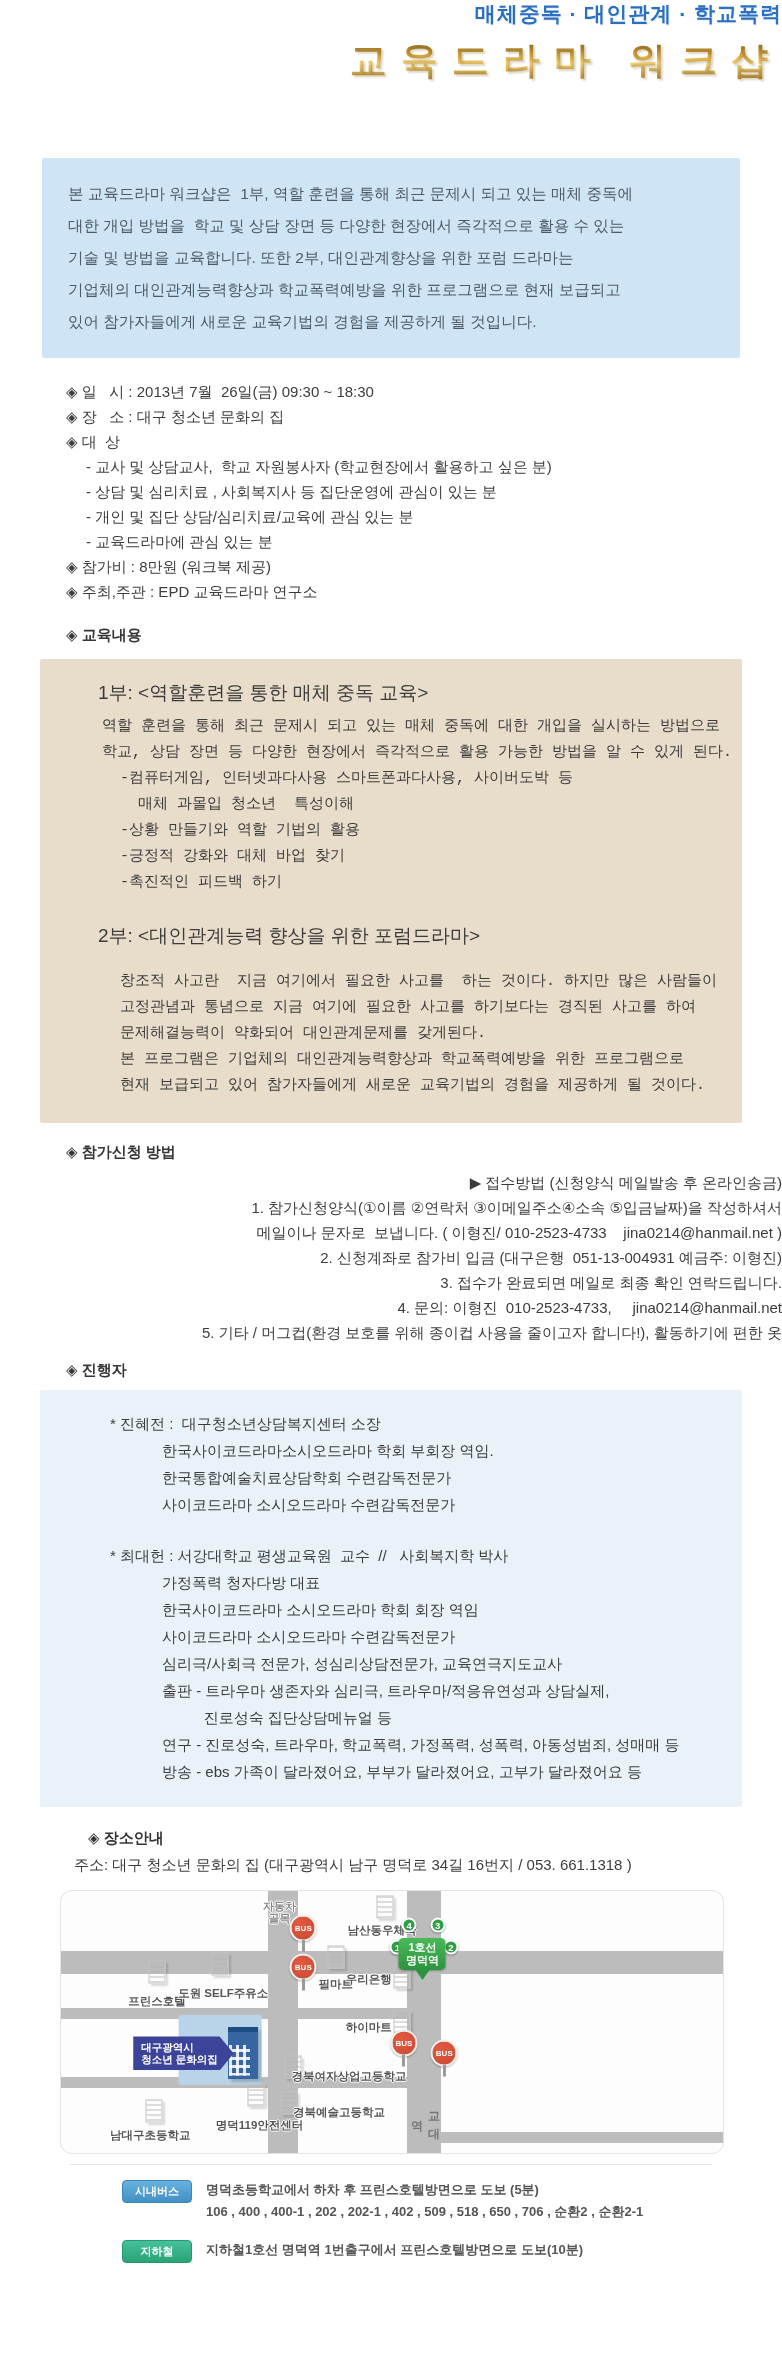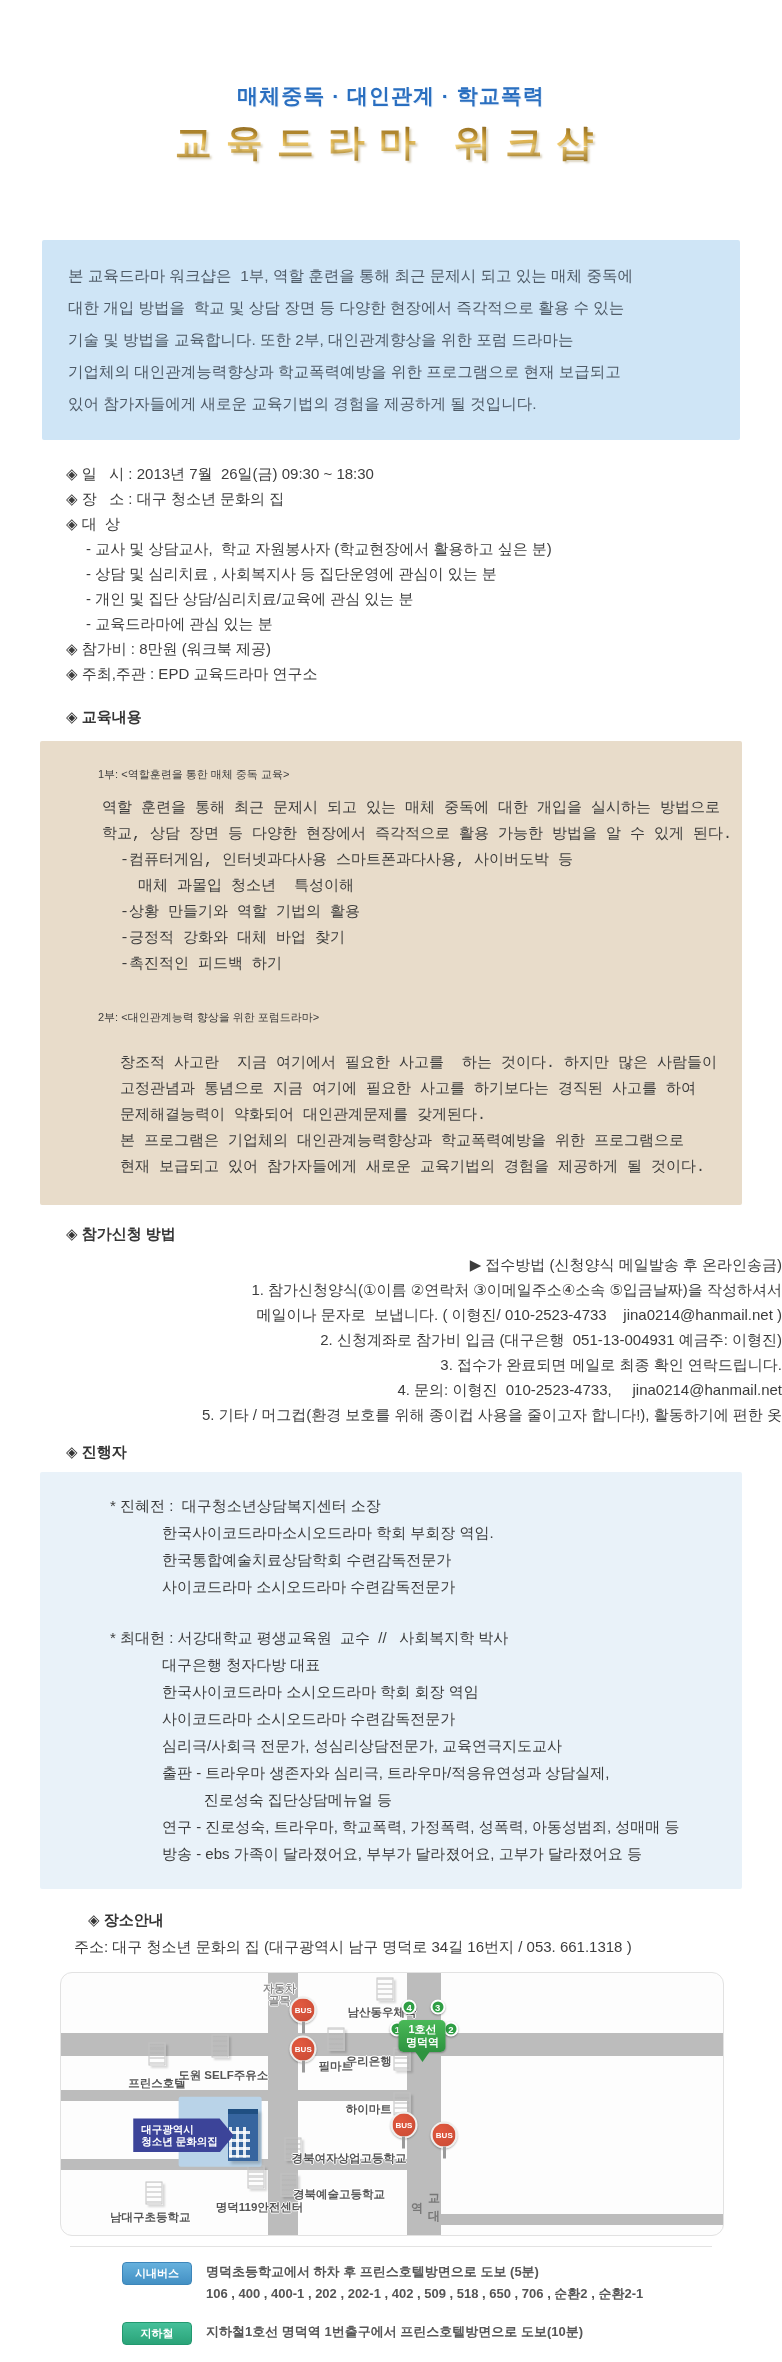--- a/index.html
+++ b/index.html
@@ -1,20 +1,20 @@
 <!DOCTYPE html>
 <html><head>
 <meta charset="utf-8">
 <style>
   * { margin:0; padding:0; box-sizing:border-box; }
   body { width:782px; background:#fff; font-family:"Liberation Sans","DejaVu Sans",sans-serif; color:#3c3c3c; }
   .page { position:relative; width:782px; }
 
   
-  .header { padding-top:82px; text-align:center; }
+  .header { text-align:right; }
   .subtitle { font-size:21px; font-weight:800; color:#2a6fc0; letter-spacing:1px;
               text-shadow:1px 1px 0 #e8f0fa; }
   .main-title { margin-top:8px; font-size:37px; font-weight:800; letter-spacing:14px;
                 color:#b8862a;
                 background:linear-gradient(180deg,#6f4f16 5%,#d9a93f 40%,#f4d27a 55%,#9c7322 95%);
                 -webkit-background-clip:text; background-clip:text; -webkit-text-fill-color:transparent;
                 text-shadow:2px 2px 2px rgba(120,90,20,.25); }
 
   
   .intro-box { margin:72px 42px 0; padding:20px 26px; background:#cfe5f6; border-radius:2px; }
@@ -25,21 +25,21 @@
 
   
   .details { margin-top:21px; }
   .drow { font-size:15px; line-height:25px; white-space:pre-wrap; }
   .drow.t-bullet { margin-left:66px; }
   .drow.t-sub { margin-left:86px; }
 
   
   .cur-heading { margin:22px 0 0 66px; }
   .cur-box { margin:14px 40px 0; background:#e8dcca; padding:20px 0 24px; border-radius:2px; }
-  .cur-title { margin-left:58px; font-size:11px; line-height:27px; white-space:pre-wrap; }
+  .cur-title { margin-left:58px; font-size:19px; line-height:27px; white-space:pre-wrap; }
   .cur-lines { margin-top:8px; }
   .cur-line { margin-left:62px; font-size:15px; line-height:26px; white-space:pre-wrap;font-family:Liberation Mono, monospace; }
   .cur-part2 { margin-top:26px; }
   .cur-part2 .cur-lines { margin-top:20px; }
 
   
   .app-heading { margin:20px 0 0 66px; }
   .app-rows { margin-top:8px; }
   .arow { font-size:15px; line-height:25px; white-space:pre-wrap;text-align:right; }
   .arow.t-arrow { margin-left:88px; }
@@ -194,21 +194,21 @@
 
       <div class="p-det">한국사이코드라마소시오드라마 학회 부회장 역임.</div>
           <div class="p-det">한국통합예술치료상담학회 수련감독전문가</div>
           <div class="p-det">사이코드라마 소시오드라마 수련감독전문가</div>
         </div>
     </div>
     <div class="person">
       <div class="p-name">* 최대헌 : 서강대학교 평생교육원  교수  //   사회복지학 박사</div>
       <div>
 
-      <div class="p-det">대구은행 청자다방 대표</div>
+      <div class="p-det">가정폭력 청자다방 대표</div>
           <div class="p-det">한국사이코드라마 소시오드라마 학회 회장 역임</div>
           <div class="p-det">사이코드라마 소시오드라마 수련감독전문가</div>
           <div class="p-det">심리극/사회극 전문가, 성심리상담전문가, 교육연극지도교사</div>
           <div class="p-det">출판 - 트라우마 생존자와 심리극, 트라우마/적응유연성과 상담실제,</div>
           <div class="p-det">          진로성숙 집단상담메뉴얼 등</div>
           <div class="p-det">연구 - 진로성숙, 트라우마, 학교폭력, 가정폭력, 성폭력, 아동성범죄, 성매매 등</div>
           <div class="p-det">방송 - ebs 가족이 달라졌어요, 부부가 달라졌어요, 고부가 달라졌어요 등</div>
         </div>
     </div>
   </div>

